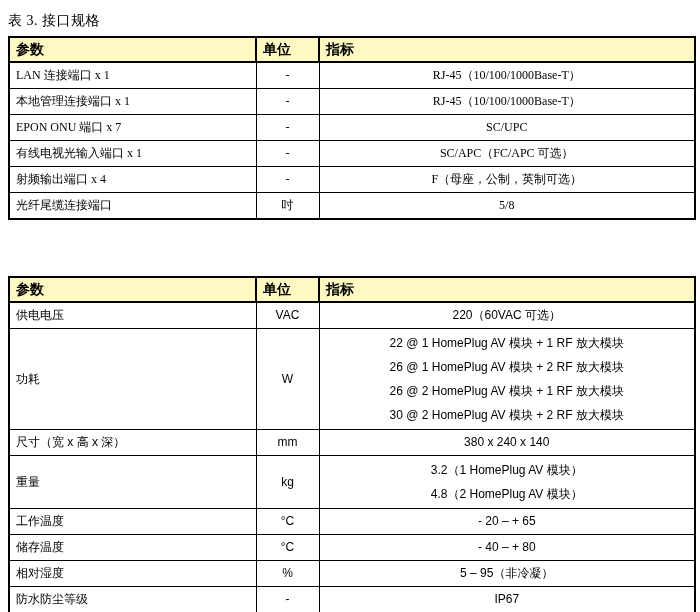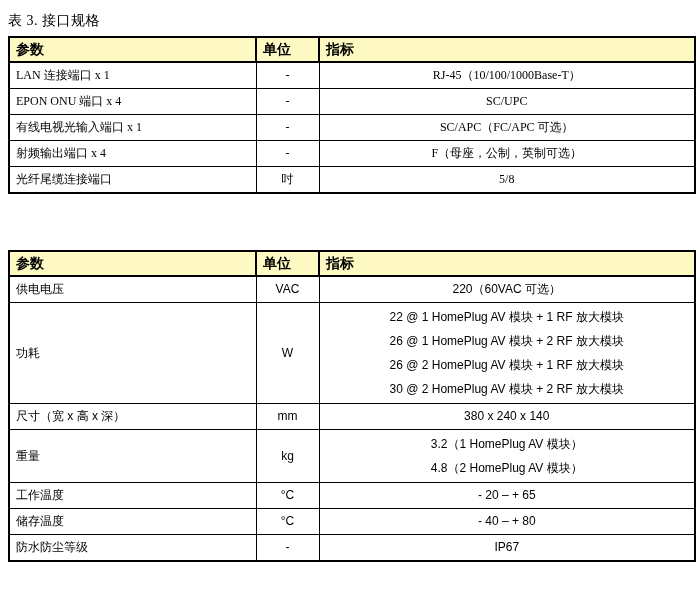--- a/index.html
+++ b/index.html
@@ -85,21 +85,28 @@
         </thead>
       <tbody>
           <tr>
             <td class="c-param">LAN 连接端口 x 1</td>
             <td class="c-unit">-</td>
             <td class="c-spec single">
               <div class="spec-line">RJ-45（10/100/1000Base-T）</div>
             </td>
           </tr>
           <tr>
-            <td class="c-param">EPON ONU 端口 x 4</td>
+            <td class="c-param">本地管理连接端口 x 1</td>
+            <td class="c-unit">-</td>
+            <td class="c-spec single">
+              <div class="spec-line">RJ-45（10/100/1000Base-T）</div>
+            </td>
+          </tr>
+          <tr>
+            <td class="c-param">EPON ONU 端口 x 7</td>
             <td class="c-unit">-</td>
             <td class="c-spec single">
               <div class="spec-line">SC/UPC</div>
             </td>
           </tr>
           <tr>
             <td class="c-param">有线电视光输入端口 x 1</td>
             <td class="c-unit">-</td>
             <td class="c-spec single">
               <div class="spec-line">SC/APC（FC/APC 可选）</div>
@@ -178,20 +185,27 @@
             </td>
           </tr>
           <tr>
             <td class="c-param">储存温度</td>
             <td class="c-unit">°C</td>
             <td class="c-spec single">
               <div class="spec-line">- 40  –  + 80</div>
             </td>
           </tr>
           <tr>
+            <td class="c-param">相对湿度</td>
+            <td class="c-unit">%</td>
+            <td class="c-spec single">
+              <div class="spec-line">5  –  95（非冷凝）</div>
+            </td>
+          </tr>
+          <tr>
             <td class="c-param">防水防尘等级</td>
             <td class="c-unit">-</td>
             <td class="c-spec single">
               <div class="spec-line">IP67</div>
             </td>
           </tr>
         </tbody>
     </table>
   </div>
 

